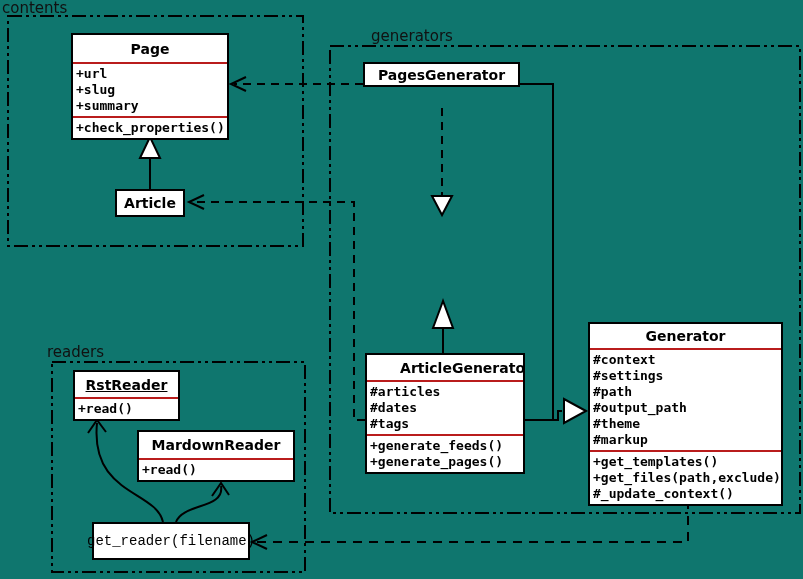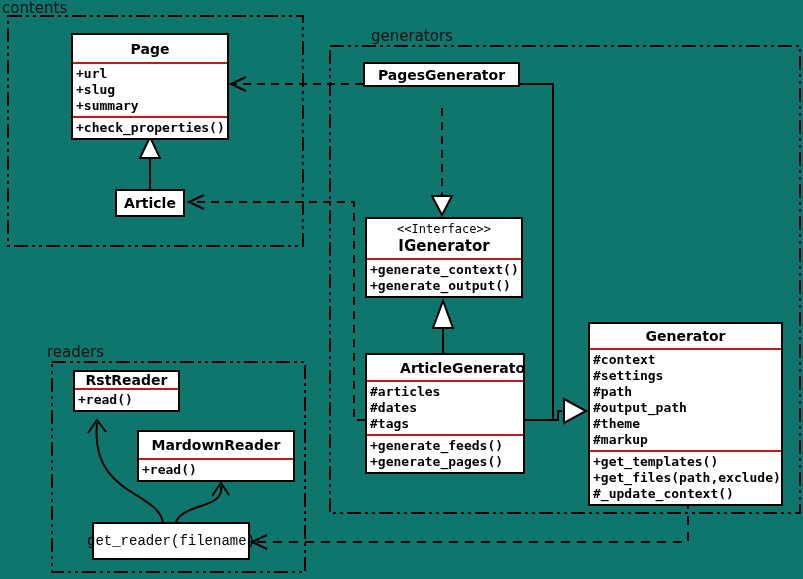--- a/index.html
+++ b/index.html
@@ -142,30 +142,20 @@
   </div>
 
   <div class="cls" style="left:115px; top:189px; width:70px; height:28px;">
     <div class="cls-title" style="height:24px;">Article</div>
   </div>
 
   <div class="cls" style="left:363px; top:62px; width:157px;">
     <div class="cls-title" style="height:21px;">PagesGenerator</div>
   </div>
 
-  <div class="cls" style="left:365px; top:217px; width:158px;">
-    <div style="padding:3px 2px 2px 2px;">
-      <div class="cls-stereo">&lt;&lt;Interface&gt;&gt;</div>
-      <div class="cls-name2">IGenerator</div>
-    </div>
-    <div class="cls-sec">
-      <div class="m">+generate_context()</div>
-      <div class="m">+generate_output()</div>
-    </div>
-  </div>
 
   <div class="cls" style="left:365px; top:353px; width:160px;">
     <div class="cls-title" style="height:25px;padding-left:42px;">ArticleGenerator</div>
     <div class="cls-sec">
       <div class="m">#articles</div>
       <div class="m">#dates</div>
       <div class="m">#tags</div>
     </div>
     <div class="cls-sec">
       <div class="m">+generate_feeds()</div>
@@ -184,21 +174,21 @@
       <div class="m">#markup</div>
     </div>
     <div class="cls-sec">
       <div class="m">+get_templates()</div>
       <div class="m">+get_files(path,exclude)</div>
       <div class="m">#_update_context()</div>
     </div>
   </div>
 
   <div class="cls" style="left:73px; top:370px; width:107px;">
-    <div class="cls-title" style="height:16px;">RstReader</div>
+    <div class="cls-title" style="height:25px;text-decoration:underline;">RstReader</div>
     <div class="cls-sec">
       <div class="m">+read()</div>
     </div>
   </div>
 
   <div class="cls" style="left:137px; top:430px; width:158px;">
     <div class="cls-title" style="height:26px;">MardownReader</div>
     <div class="cls-sec">
       <div class="m">+read()</div>
     </div>

